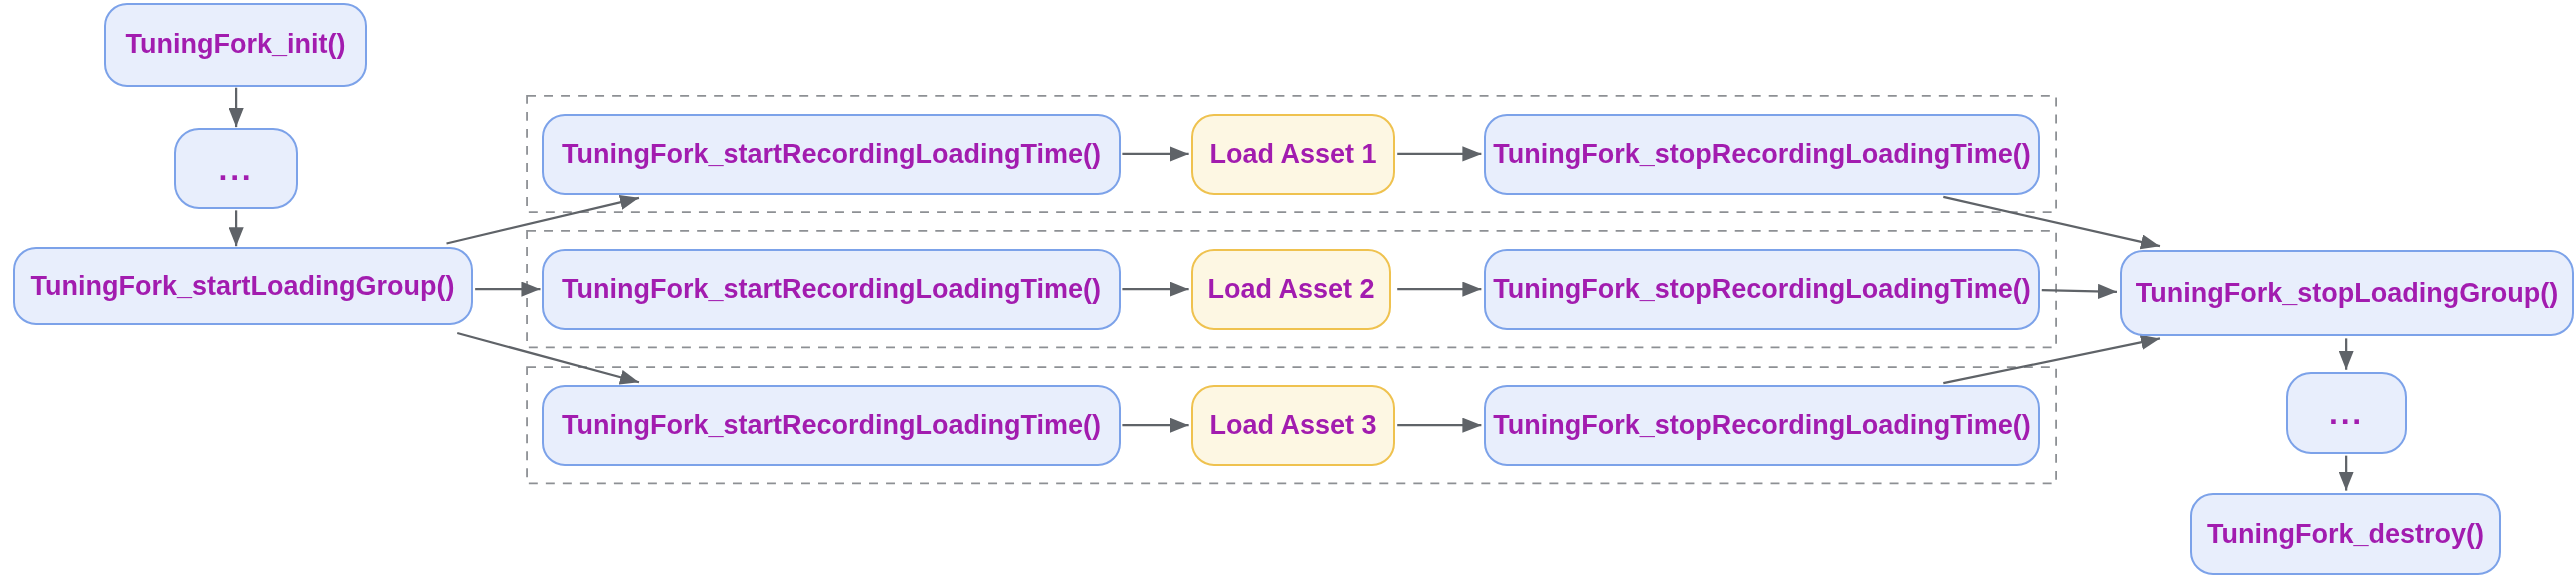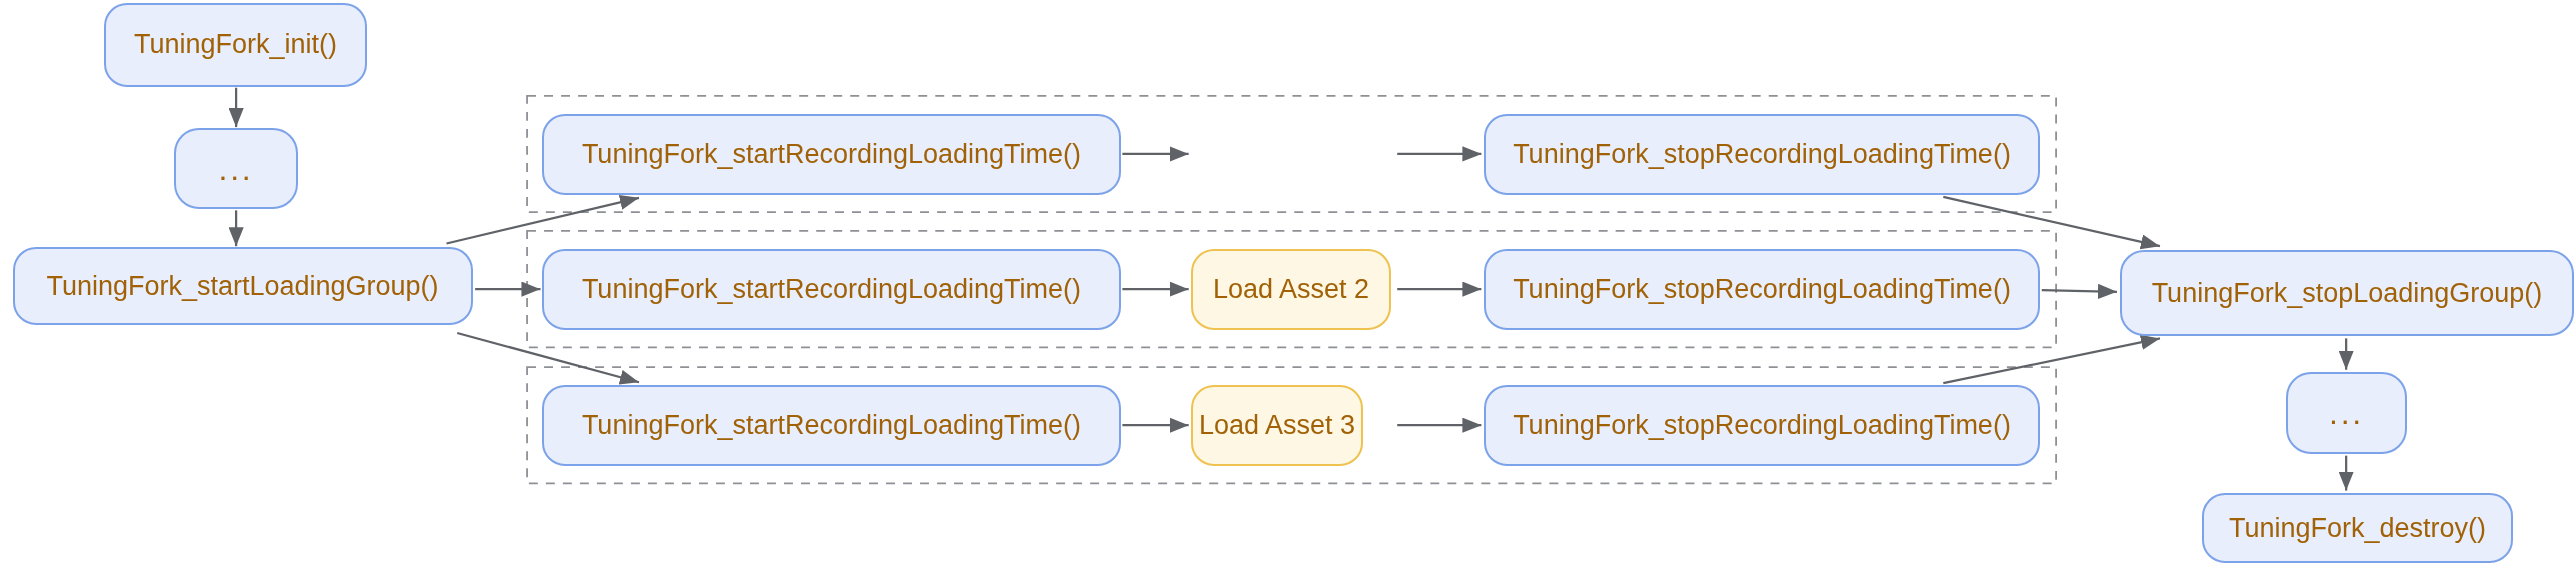--- a/index.html
+++ b/index.html
@@ -20,25 +20,26 @@
   .node {
     position: absolute;
     z-index: 2;
     box-sizing: border-box;
     display: flex;
     align-items: center;
     justify-content: center;
     background: #e8eefc;
     border: 2.7px solid #7ca2e9;
     border-radius: 23px;
-    color: #a16207;
+    color: #a21caf;
     font-size: 27px;
     line-height: 1;
     white-space: nowrap;
     text-align: right;
+    font-weight: bold;
   }
   .node.asset {
     background: #fdf7e3;
     border-color: #efc24f;
   }
   .node.dots {
     border-radius: 25px;
     font-size: 32px;
     letter-spacing: 2.7px;
   }
@@ -81,30 +82,31 @@
     <line x1="2620" y1="509" x2="2620" y2="548" stroke="#5f6368" stroke-width="2.5" marker-end="url(#arrow)"></line>
   </svg>
 
   <div class="node" style="left:104px; top:2.7px; width:263px; height:84px;">TuningFork_init()</div>
 
   <div class="node dots" style="left:174px; top:128px; width:124px; height:81px;">...</div>
 
   <div class="node" style="left:12.5px; top:247px; width:460px; height:78px;">TuningFork_startLoadingGroup()</div>
 
   <div class="node" style="left:542px; top:114px; width:579px; height:81px;">TuningFork_startRecordingLoadingTime()</div>
+  <div class="node asset" style="left:1191px; top:114px; width:204px; height:81px;">Load Asset 1</div>
   <div class="node" style="left:1484px; top:114px; width:556px; height:81px;">TuningFork_stopRecordingLoadingTime()</div>
 
   <div class="node" style="left:542px; top:249px; width:579px; height:81px;">TuningFork_startRecordingLoadingTime()</div>
   <div class="node asset" style="left:1191px; top:249px; width:200px; height:81px;">Load Asset 2</div>
   <div class="node" style="left:1484px; top:249px; width:556px; height:81px;">TuningFork_stopRecordingLoadingTime()</div>
 
   <div class="node" style="left:542px; top:385px; width:579px; height:81px;">TuningFork_startRecordingLoadingTime()</div>
-  <div class="node asset" style="left:1191px; top:385px; width:172px; height:81px;">Load Asset 3</div>
+  <div class="node asset" style="left:1191px; top:385px; width:204px; height:81px;">Load Asset 3</div>
   <div class="node" style="left:1484px; top:385px; width:556px; height:81px;">TuningFork_stopRecordingLoadingTime()</div>
 
-  <div class="node" style="left:2120px; top:250px; width:454px; height:86px;border-radius:24px;">TuningFork_stopLoadingGroup()</div>
+  <div class="node" style="left:2120px; top:250px; width:454px; height:86px;">TuningFork_stopLoadingGroup()</div>
 
   <div class="node dots" style="left:2286px; top:372px; width:121px; height:82px;">...</div>
 
-  <div class="node" style="left:2190px; top:493px; width:311px; height:70px;margin-left:12px;">TuningFork_destroy()</div>
+  <div class="node" style="left:2190px; top:493px; width:311px; height:82px;">TuningFork_destroy()</div>
 
 </div>
 
 
 </body></html>

